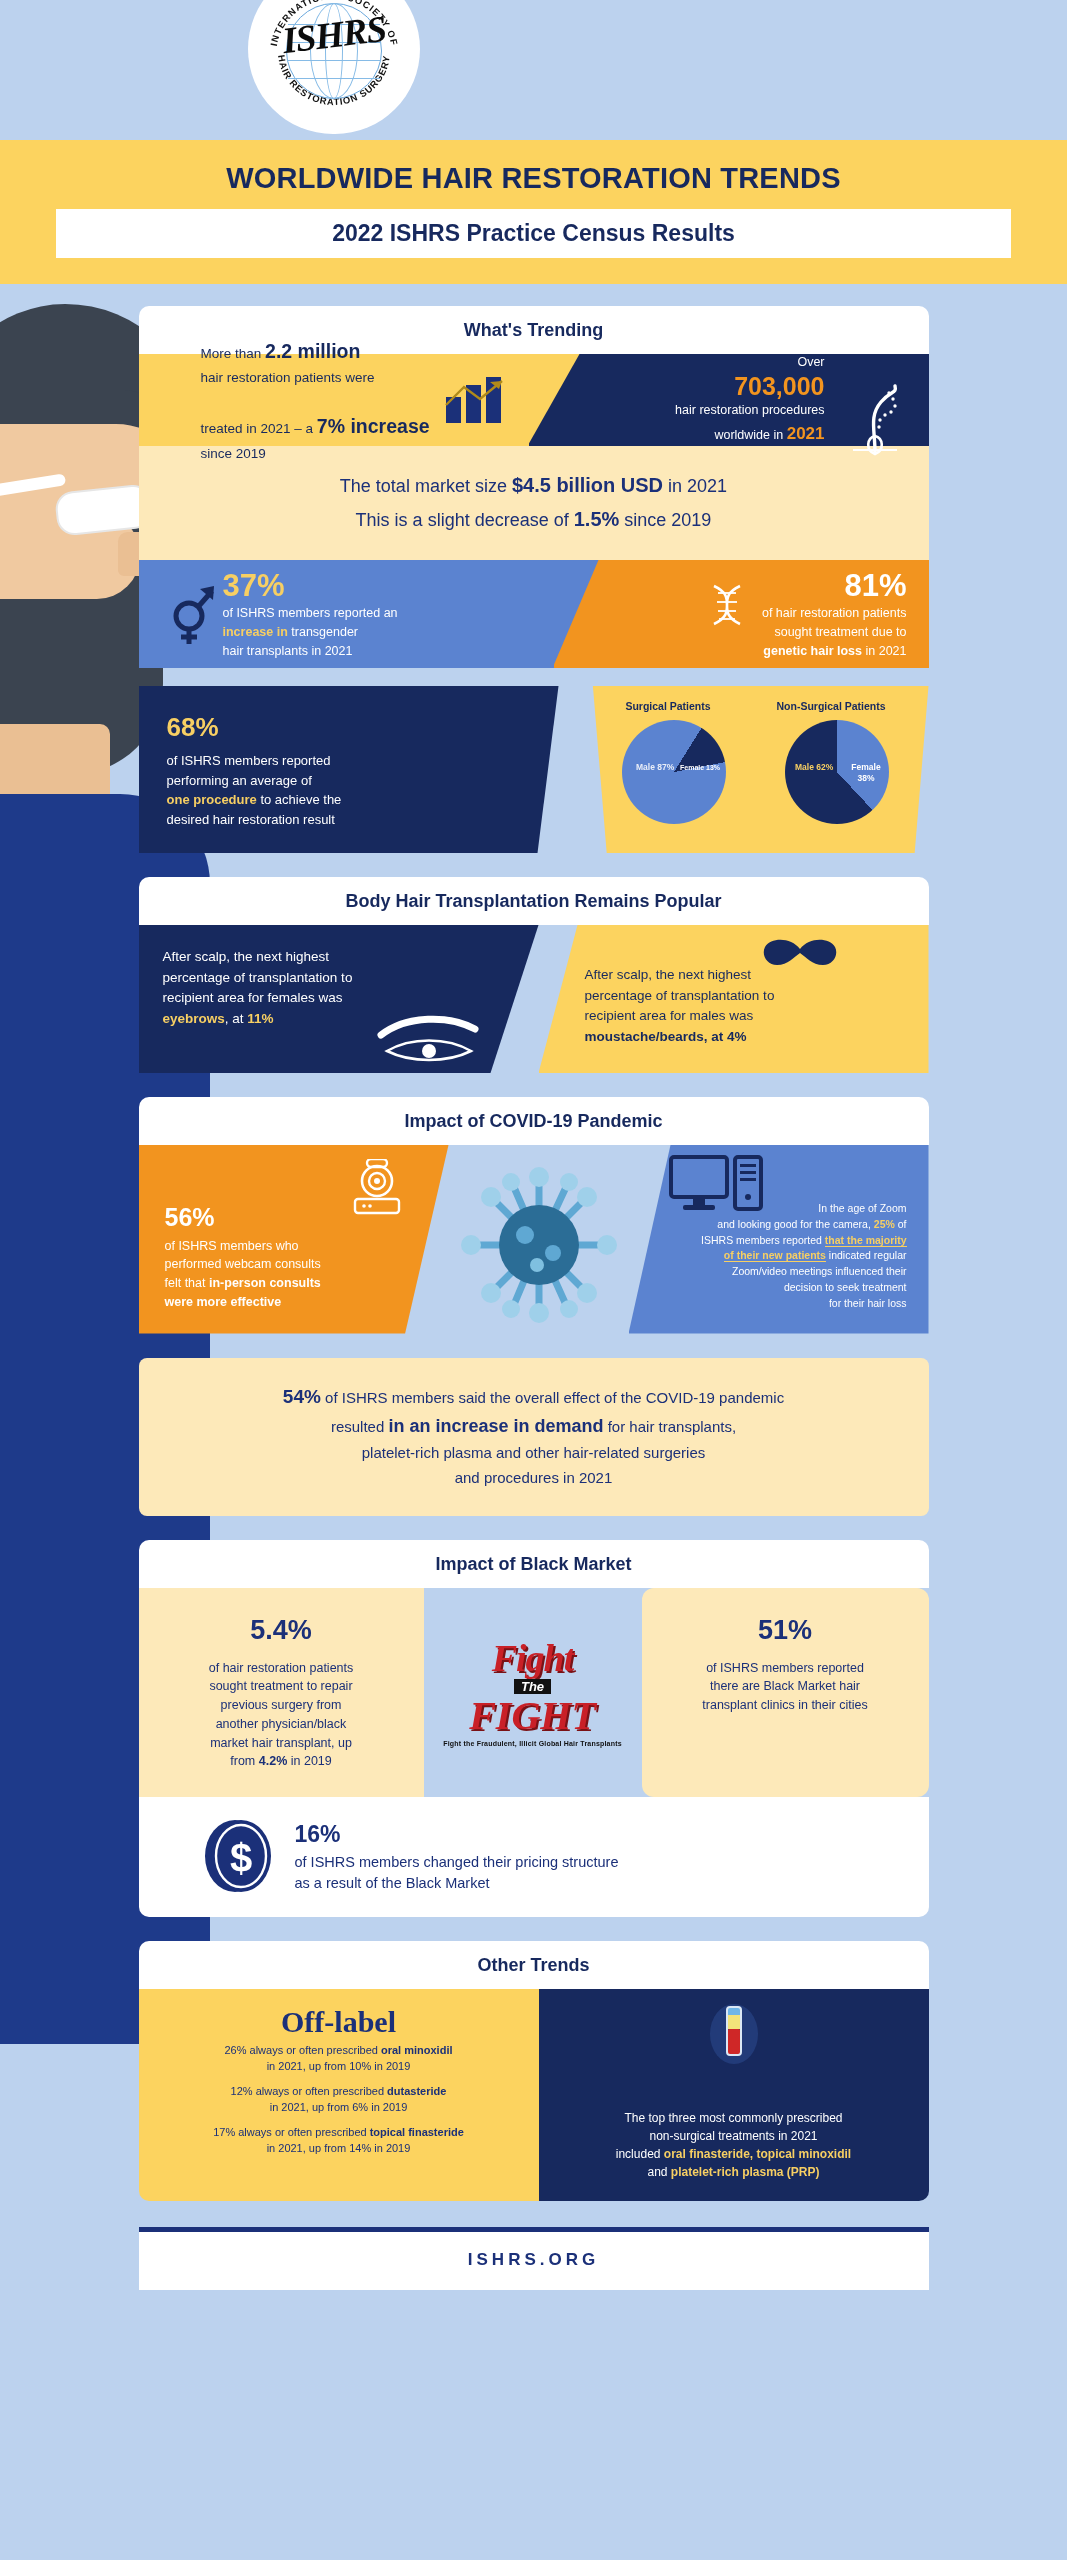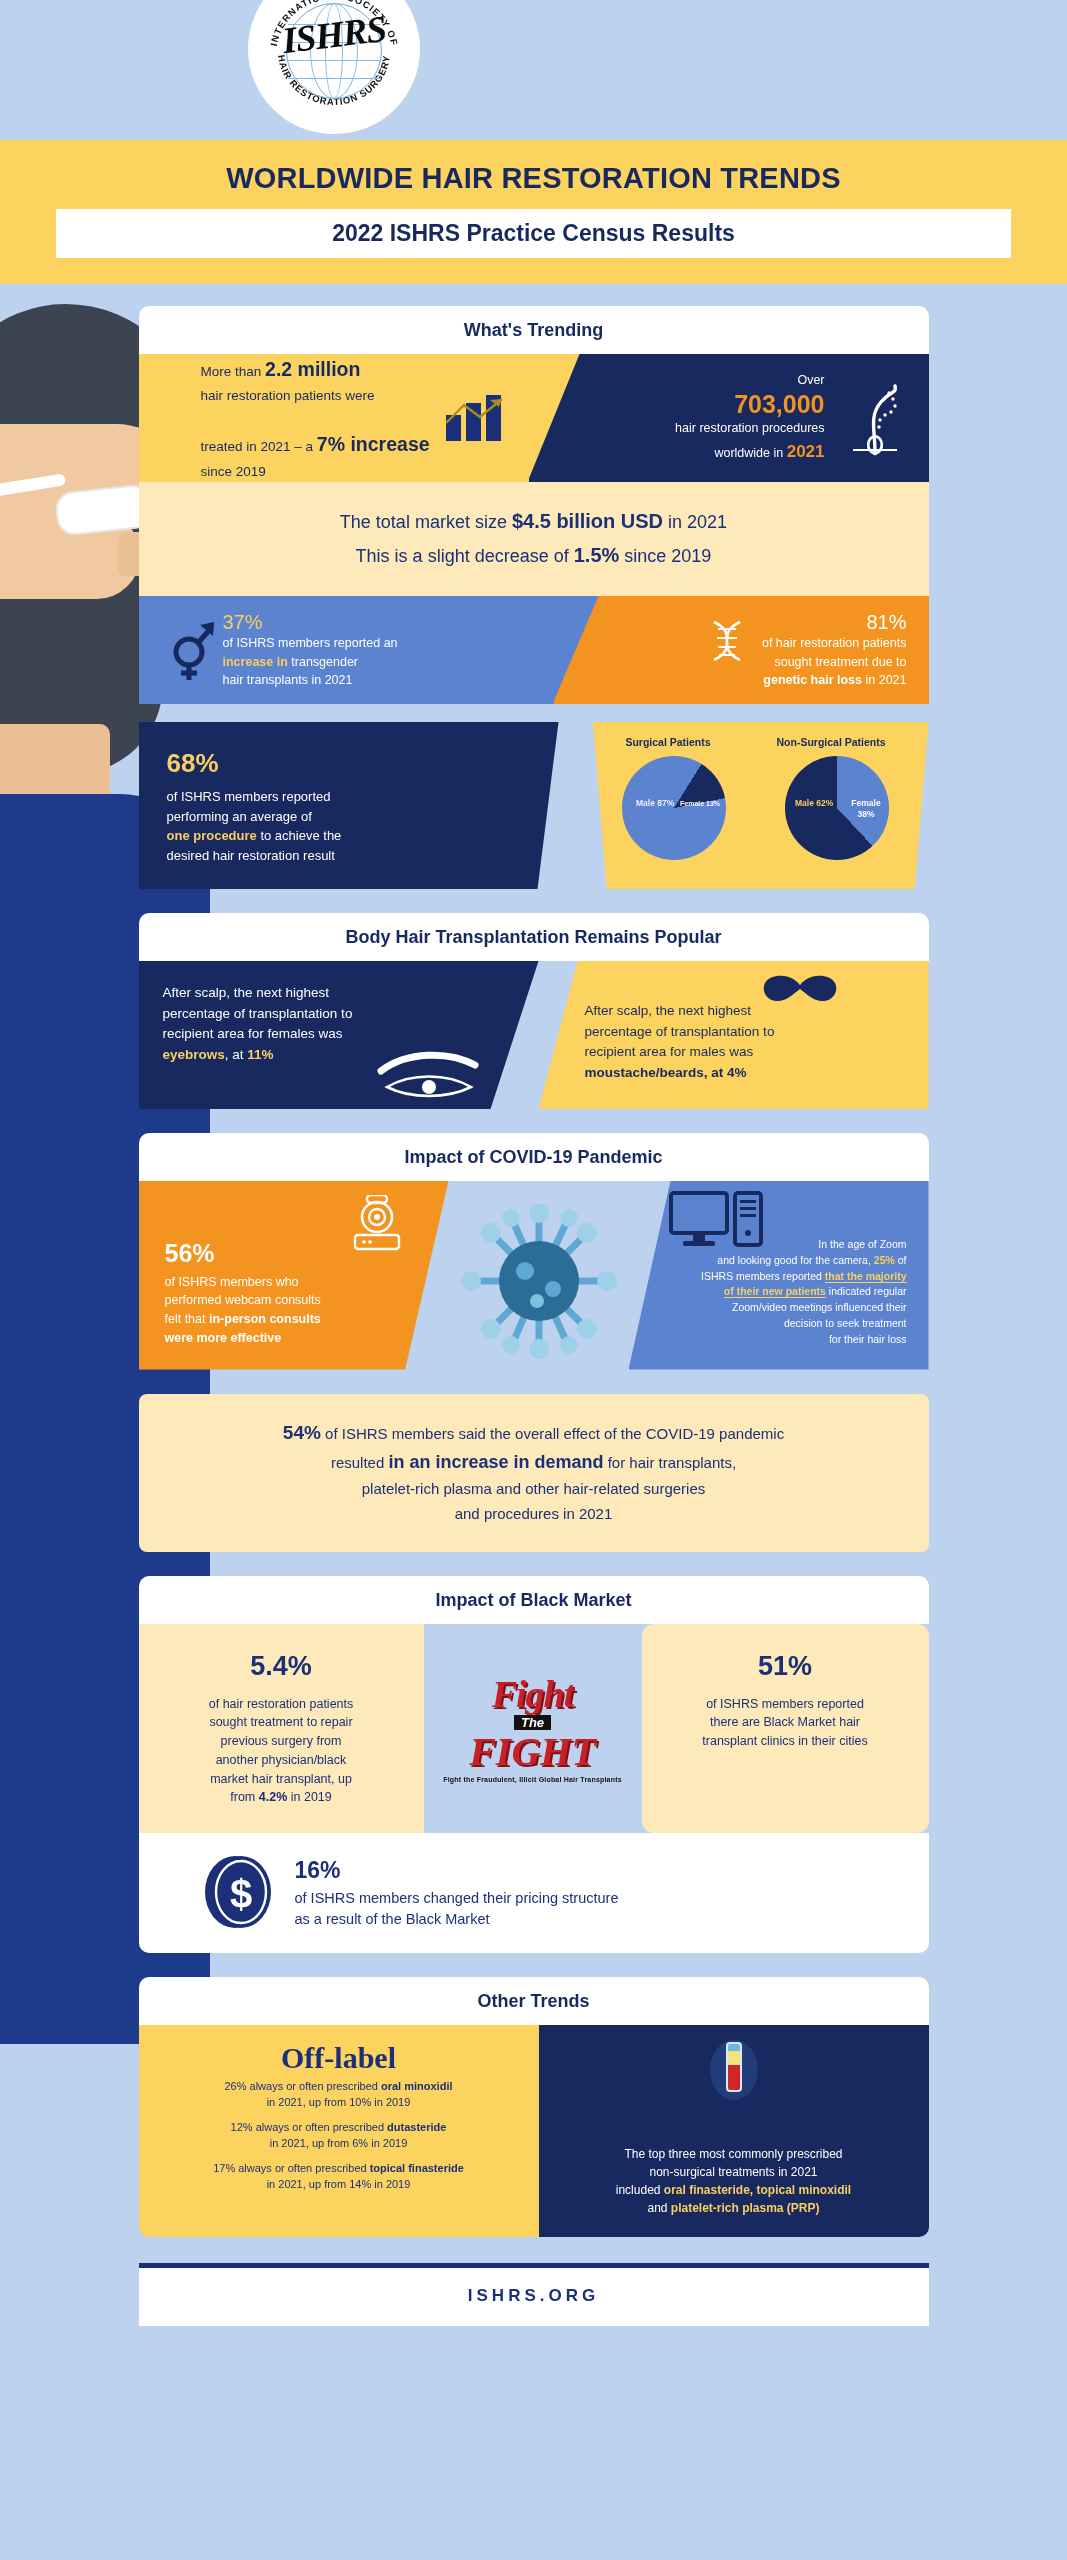--- a/index.html
+++ b/index.html
@@ -145,21 +145,21 @@
   .card-outer { margin: 0 auto; width: 790px; }
   .sec-title {
     background: #fff; text-align: center;
     font-size: 18px; font-weight: 700; color: var(--navy);
     padding: 14px 0 13px;
     border-radius: 10px 10px 0 0;
   }
   .sec-gap { height: 24px; }
 
   
-  .trend-row { position: relative; display: flex; height: 128px; }
+  .trend-row { position: relative; display: flex; height: 92px; }
   .trend-left {
     flex: 0 0 390px; background: var(--yellow);
     display: flex; align-items: center; padding-left: 62px;
   }
   .trend-left-txt { color: var(--navy); font-size: 13.5px; line-height: 1.62; }
   .trend-left-txt b { font-size: 19.5px; font-weight: 800; }
   .bar-icon { margin-left: 16px; position: relative; width: 56px; height: 46px; }
   .bar-icon i {
     position: absolute; bottom: 0; width: 15px; background: var(--navy2); display:block;
   }
@@ -201,21 +201,21 @@
     flex: 1; background: var(--orange); position: relative;
     display: flex; align-items: center; justify-content: flex-end; padding-right: 22px;
   }
   .wedge-blue {
     position: absolute; left: -1px; top: 0; width: 46px; height: 100%;
     background: var(--blue-md); clip-path: polygon(0 0, 100% 0, 0 100%); z-index: 2;
   }
   .gender-icon { width: 48px; height: 64px; flex: 0 0 48px; margin-right: 6px; }
   .dna-icon { width: 42px; height: 60px; flex: 0 0 42px; margin-right: 14px;}
   .stat-txt { color: #fff; font-size: 12.5px; line-height: 1.5; }
-  .stat-txt .pct { font-size: 20px; font-weight: 400; color: var(--gold-text); display:block; line-height:1.2;}
+  .stat-txt .pct { font-size: 31px; font-weight: 700; color: var(--gold-text); display:block; line-height:1.2;}
   .stat-txt .hi { color: var(--gold-text); font-weight: 800; }
   .split-orange .stat-txt { text-align: right; }
   .split-orange .pct { color: #fff; }
   .split-orange .hi { color: #fff; }
 
   
   .two-col { display: flex; gap: 24px; margin-top: 18px; }
   .col-68 {
     flex: 0 0 420px; background: var(--navy); color: #fff;
     padding: 22px 30px 24px 28px; font-size: 13px; line-height: 1.5;

